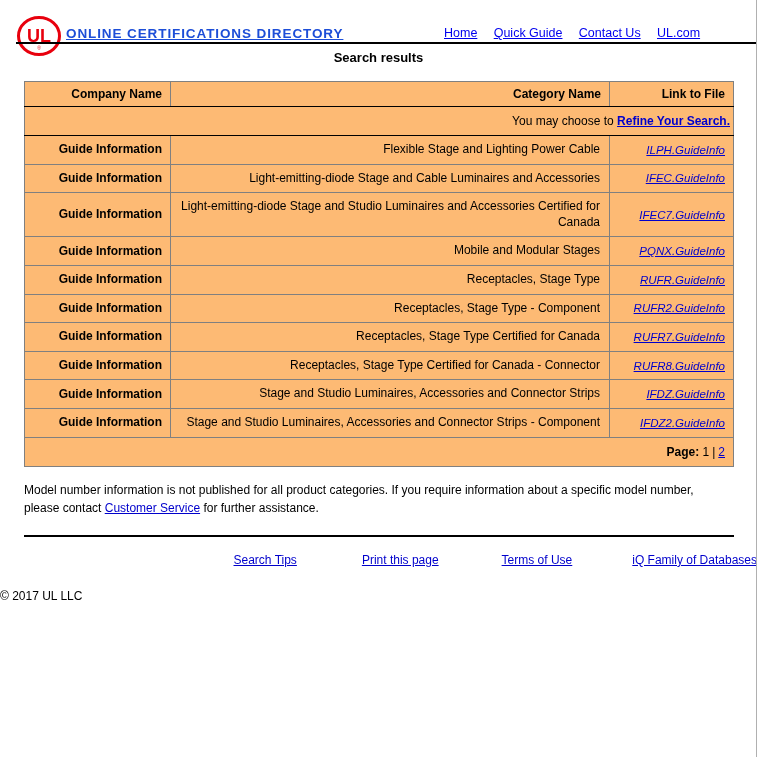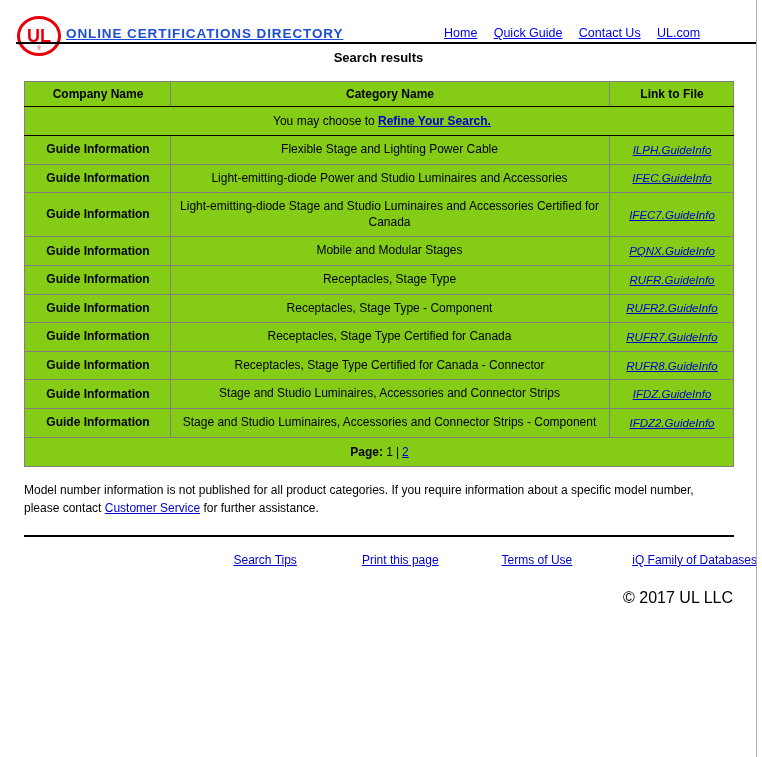--- a/index.html
+++ b/index.html
@@ -102,24 +102,24 @@
   }
   table.results {
     border-collapse: collapse;
     width: 710px;
     border: 1px solid #000000;
     background: #efefef;
     table-layout: fixed;
   }
   table.results td, table.results th {
     border: 1px solid #808080;
-    background: #84cc16;
+    background: #fdba74;
     vertical-align: middle;
     font-size: 12px;
-    text-align: center;
+    text-align: right;
   }
   .refine-cell {
     padding: 7px 3px 7px 9px;
     font-size: 12px;
     border-bottom: 1px solid #000000 !important;
   }
   .refine-cell a {
     color: #0000cc;
     font-weight: bold;
     text-decoration: underline;
@@ -193,22 +193,22 @@
     color: #0000cc;
     text-decoration: underline;
     font-size: 12px;
     display: inline-block;
   }
   .fl-gap-1 { width: 65px; display: inline-block; }
   .fl-gap-2 { width: 63px; display: inline-block; }
   .fl-gap-3 { width: 60px; display: inline-block; }
   .copyright {
     margin: 22px 24px 0 0;
-    text-align: right;
-    font-size: 16px;
+    text-align: left;
+    font-size: 12px;
     width: 733px;
   }
 </style>
 </head>
 <body>
 
 <div class="page">
 
   <div class="masthead">
     <div class="masthead-inner">
@@ -258,21 +258,21 @@
         <tr>
           <td class="company">Guide Information</td>
           <td class="category">Flexible Stage and Lighting Power Cable</td>
           <td class="linkfile">
             <a href="#">ILPH.GuideInfo</a>
           </td>
         </tr>
 
         <tr>
           <td class="company">Guide Information</td>
-          <td class="category">Light-emitting-diode Power and Studio Luminaires and Accessories</td>
+          <td class="category">Light-emitting-diode Stage and Cable Luminaires and Accessories</td>
           <td class="linkfile">
             <a href="#">IFEC.GuideInfo</a>
           </td>
         </tr>
 
         <tr>
           <td class="company">Guide Information</td>
           <td class="category">Light-emitting-diode Stage and Studio Luminaires and Accessories Certified for Canada</td>
           <td class="linkfile">
             <a href="#">IFEC7.GuideInfo</a>

